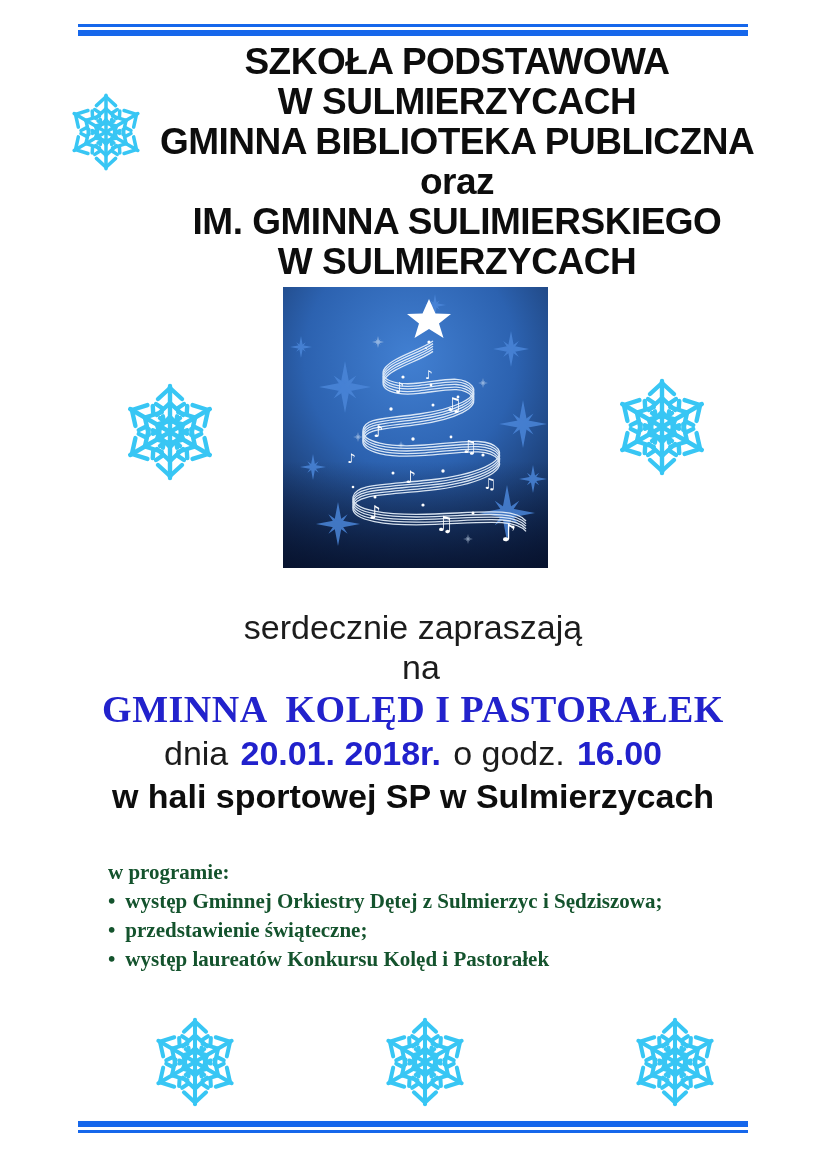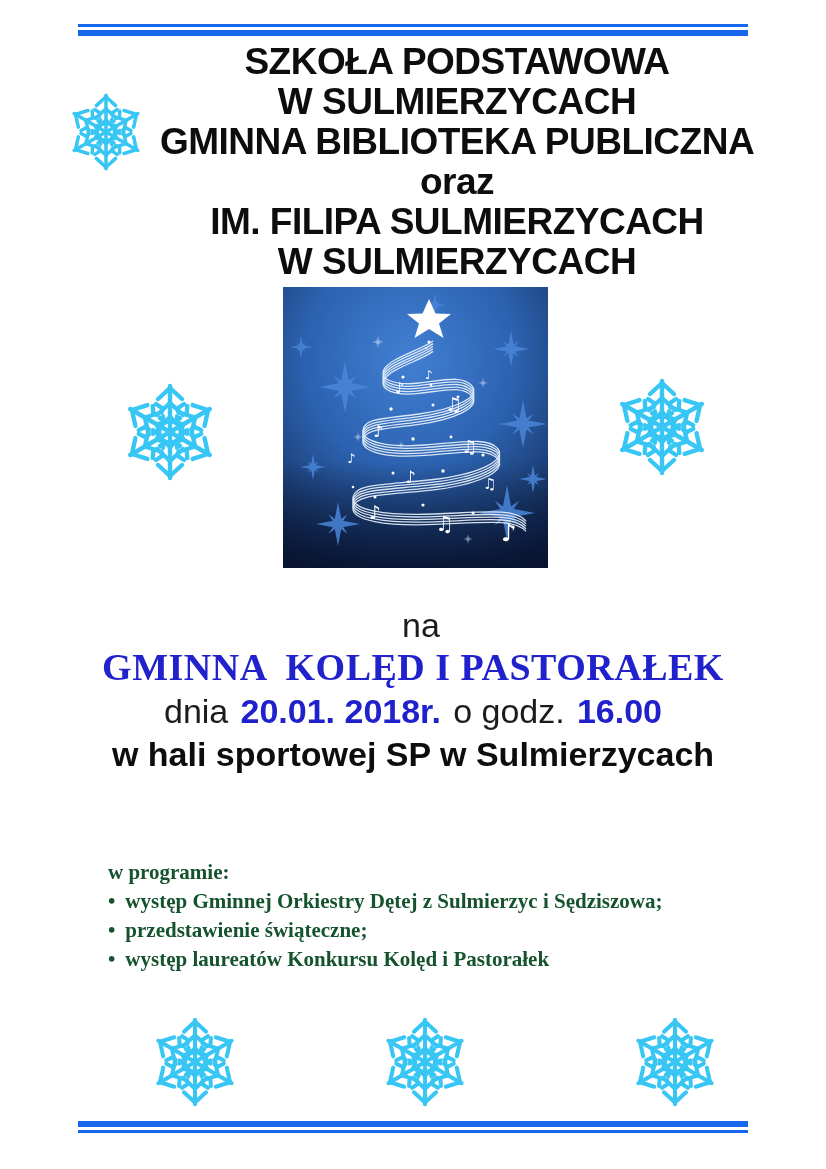--- a/index.html
+++ b/index.html
@@ -93,21 +93,21 @@
     <div class="thin"></div>
     <div class="gap"></div>
     <div class="thick"></div>
   </div>
 
   <div class="header">
     <div>SZKOŁA PODSTAWOWA</div>
     <div>W SULMIERZYCACH</div>
     <div>GMINNA BIBLIOTEKA PUBLICZNA</div>
     <div>oraz</div>
-    <div>IM. FILIPA SULMIERZYCACH</div>
+    <div>IM. GMINNA SULIMIERSKIEGO</div>
     <div>W SULMIERZYCACH</div>
   </div>
 
   <svg class="sf" style="left:66px;top:92px;width:80px;height:80px" viewBox="-50 -50 100 100">
     <use href="#snowflake6" stroke="#38c6f4" stroke-width="4.4"></use>
   </svg>
 
   <svg class="artwork" viewBox="0 0 265 281">
     <defs>
       <radialGradient id="bgG" cx="0.48" cy="0.25" r="0.95">
@@ -192,20 +192,21 @@
   </svg>
 
   <svg class="sf" style="left:120px;top:382px;width:100px;height:100px" viewBox="-50 -50 100 100">
     <use href="#snowflake6" stroke="#38c6f4" stroke-width="4.4"></use>
   </svg>
   <svg class="sf" style="left:612px;top:377px;width:100px;height:100px" viewBox="-50 -50 100 100">
     <use href="#snowflake6" stroke="#38c6f4" stroke-width="4.4"></use>
   </svg>
 
   <div class="invite">
+    <div class="intro">serdecznie zapraszają</div>
     <div class="prep">na</div>
     <div class="event-title">GMINNA  KOLĘD I PASTORAŁEK</div>
     <div class="date-line"><span class="dark">dnia</span><span class="blue">20.01. 2018r.</span><span class="dark">o godz.</span><span class="blue">16.00</span></div>
     <div class="venue">w hali sportowej SP w Sulmierzycach</div>
   </div>
 
   <div class="program">
     <div>w programie:</div>
     <div><span class="bullet">•</span><span>występ Gminnej Orkiestry Dętej z Sulmierzyc i Sędziszowa;</span></div>
     <div><span class="bullet">•</span><span>przedstawienie świąteczne;</span></div>

